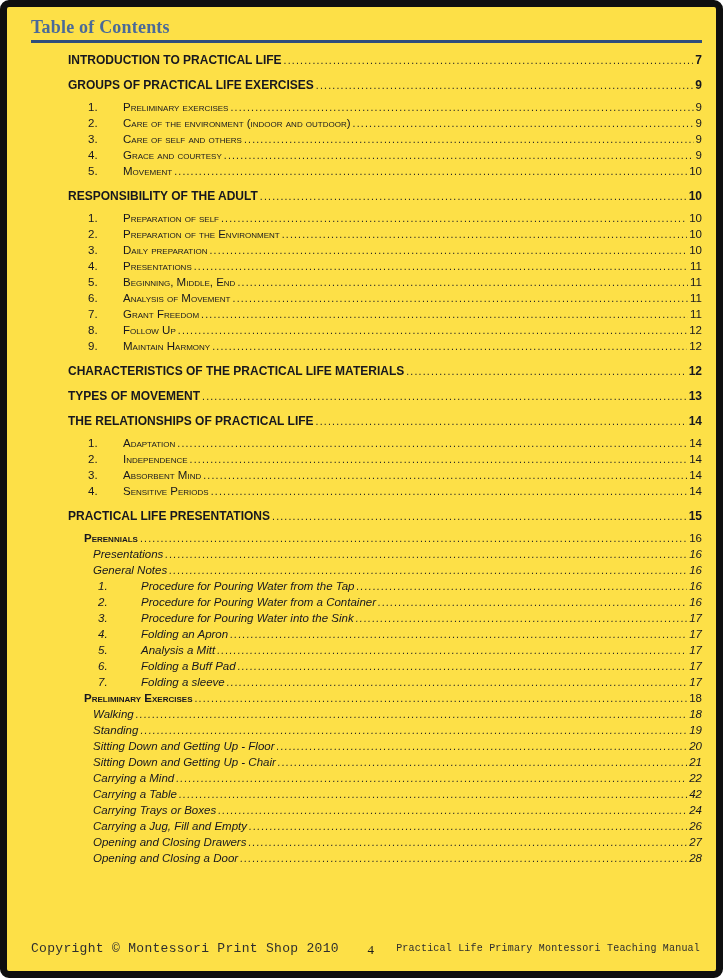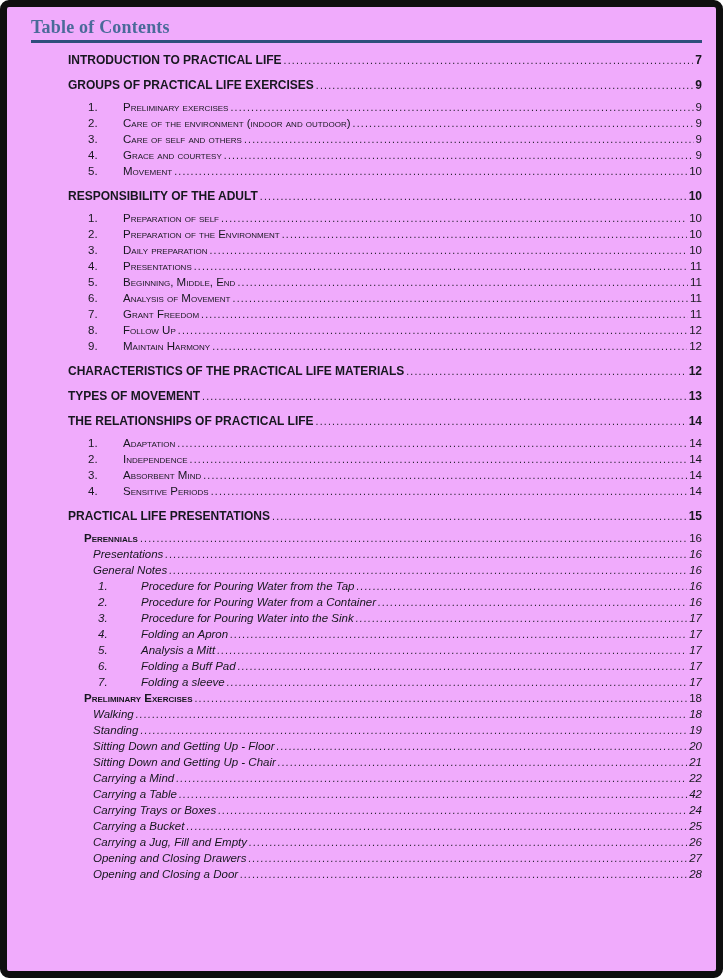--- a/index.html
+++ b/index.html
@@ -2,21 +2,21 @@
 <html><head>
 <meta charset="utf-8">
 <style>
   html,body{margin:0;padding:0;background:#ffffff;}
   .frame{
     position:relative;
     width:723px;height:978px;
     box-sizing:border-box;
     border:7px solid #0f0f0f;
     border-radius:9px;
-    background:#f0abfc;
+    background:#fde047;
     overflow:hidden;
     font-family:"Liberation Sans",sans-serif;
     color:#17171f;
   }
   
   .doc-header{
     margin:10px 14px 0 24px;
     padding-bottom:3px;
     border-bottom:3px solid #2f4e7c;
   }
@@ -342,35 +342,35 @@
         <span class="label">Carrying a Table</span>
         <span class="dots"></span>
         <span class="page">42</span>
       </div>
       <div class="row l4">
         <span class="label">Carrying Trays or Boxes</span>
         <span class="dots"></span>
         <span class="page">24</span>
       </div>
       <div class="row l4">
-        <span class="label">Carrying a Bucket</span>
-        <span class="dots"></span>
-        <span class="page">25</span>
-      </div>
-      <div class="row l4">
         <span class="label">Carrying a Jug, Fill and Empty</span>
         <span class="dots"></span>
         <span class="page">26</span>
       </div>
       <div class="row l4">
         <span class="label">Opening and Closing Drawers</span>
         <span class="dots"></span>
         <span class="page">27</span>
       </div>
       <div class="row l4">
         <span class="label">Opening and Closing a Door</span>
         <span class="dots"></span>
         <span class="page">28</span>
       </div>
     </div>
 
+  <div class="footer">
+    <span class="footer-left">Copyright © Montessori Print Shop 2010</span>
+    <span class="footer-page">4</span>
+    <span class="footer-right">Practical Life Primary Montessori Teaching Manual</span>
+  </div>
 
 </div>
 
 </body></html>

